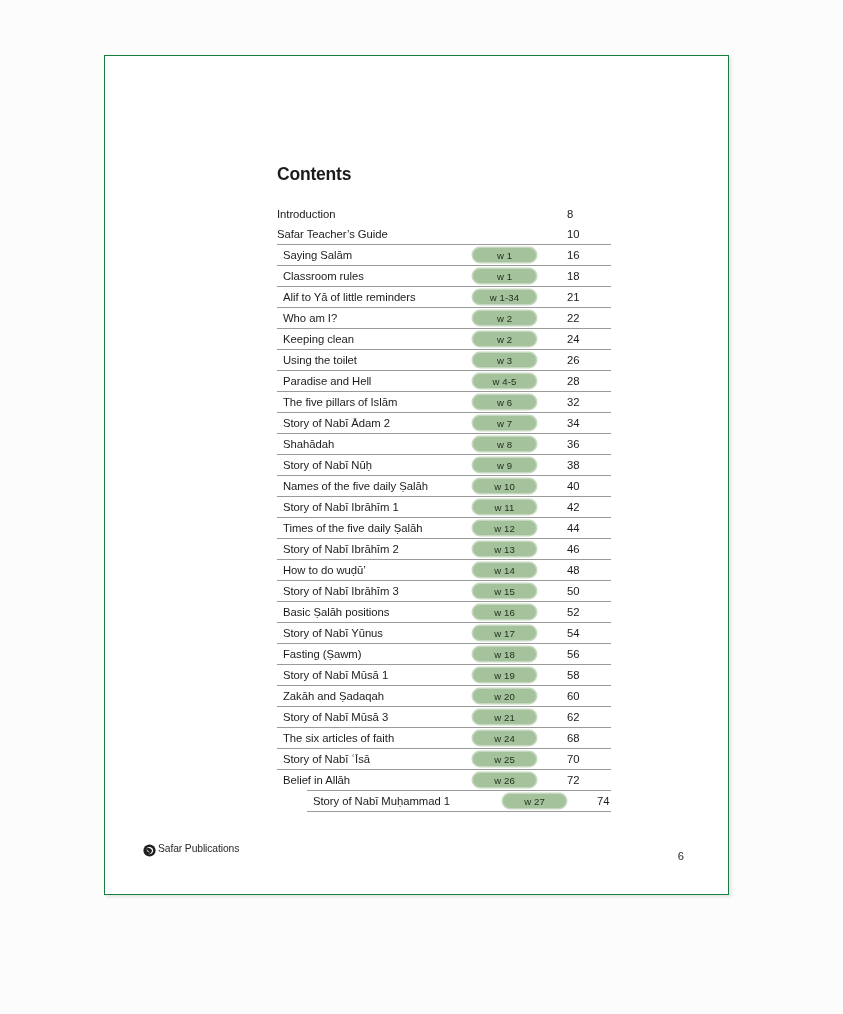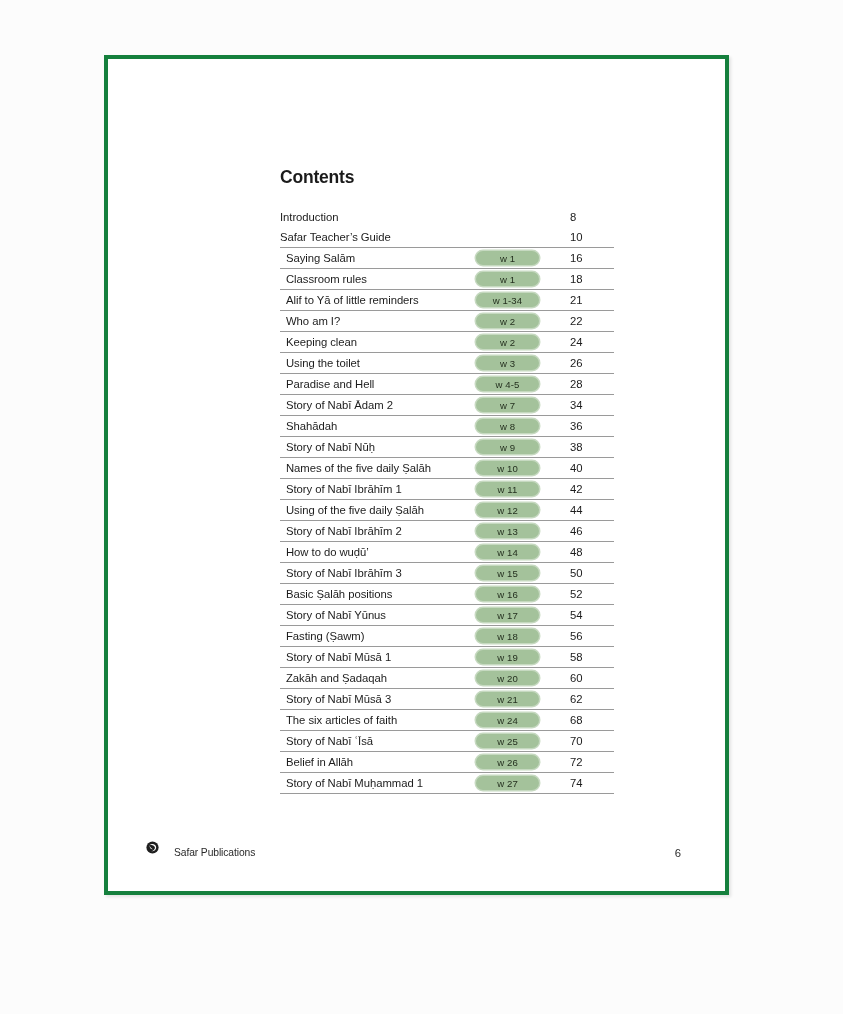--- a/index.html
+++ b/index.html
@@ -16,21 +16,21 @@
   }
 
   
   #page-sheet {
     position: absolute;
     left: 104px;
     top: 55px;
     width: 625px;
     height: 840px;
     background: #ffffff;
-    border: 4px solid #15803d;
+    border: 1px solid #15803d;
     box-sizing: border-box;
     box-shadow: 2px 2px 3px rgba(0,0,0,0.10);
   }
 
   
   #contents-heading {
     position: absolute;
     left: 172px;
     top: 108px;
     font-size: 17.5px;
@@ -51,20 +51,21 @@
     position: relative;
     height: 20px;
     display: flex;
     align-items: center;
   }
   .toc-row.ruled {
     border-top: 1px solid #9a9a9a;
   }
   .toc-row.last-ruled {
     border-bottom: 1px solid #9a9a9a;
+    margin-left: 30px;
   }
   .toc-title {
     font-size: 11.3px;
     color: #1c1c1c;
     white-space: nowrap;
     letter-spacing: -0.05px;
   }
   .toc-row.plain .toc-title {
     padding-left: 0px;
   }
@@ -107,22 +108,22 @@
     font-size: 11.3px;
     color: #1c1c1c;
   }
 
   
   #footer-brand {
     position: absolute;
     left: 38px;
     bottom: 33px;
     display: flex;
-    align-items: flex-end;
-    gap: 15px;
+    align-items: flex-start;
+    gap: 2px;
   }
   #brand-label {
     font-size: 10.3px;
     color: #2a2a2a;
     letter-spacing: -0.1px;
   }
   #footer-page-number {
     position: absolute;
     right: 44px;
     bottom: 32px;
@@ -203,20 +204,29 @@
       <div class="toc-row ruled">
         <span class="toc-title">Paradise and Hell</span>
         <span class="badge-slot">
           <span class="badge">
             <span class="badge-label">w 4-5</span>
           </span>
         </span>
         <span class="toc-page">28</span>
       </div>
       <div class="toc-row ruled">
+        <span class="toc-title">The five pillars of Islām</span>
+        <span class="badge-slot">
+          <span class="badge">
+            <span class="badge-label">w 6</span>
+          </span>
+        </span>
+        <span class="toc-page">32</span>
+      </div>
+      <div class="toc-row ruled">
         <span class="toc-title">Story of Nabī Ādam 2</span>
         <span class="badge-slot">
           <span class="badge">
             <span class="badge-label">w 7</span>
           </span>
         </span>
         <span class="toc-page">34</span>
       </div>
       <div class="toc-row ruled">
         <span class="toc-title">Shahādah</span>
@@ -248,21 +258,21 @@
       <div class="toc-row ruled">
         <span class="toc-title">Story of Nabī Ibrāhīm 1</span>
         <span class="badge-slot">
           <span class="badge">
             <span class="badge-label">w 11</span>
           </span>
         </span>
         <span class="toc-page">42</span>
       </div>
       <div class="toc-row ruled">
-        <span class="toc-title">Using of the five daily Ṣalāh</span>
+        <span class="toc-title">Times of the five daily Ṣalāh</span>
         <span class="badge-slot">
           <span class="badge">
             <span class="badge-label">w 12</span>
           </span>
         </span>
         <span class="toc-page">44</span>
       </div>
       <div class="toc-row ruled">
         <span class="toc-title">Story of Nabī Ibrāhīm 2</span>
         <span class="badge-slot">

